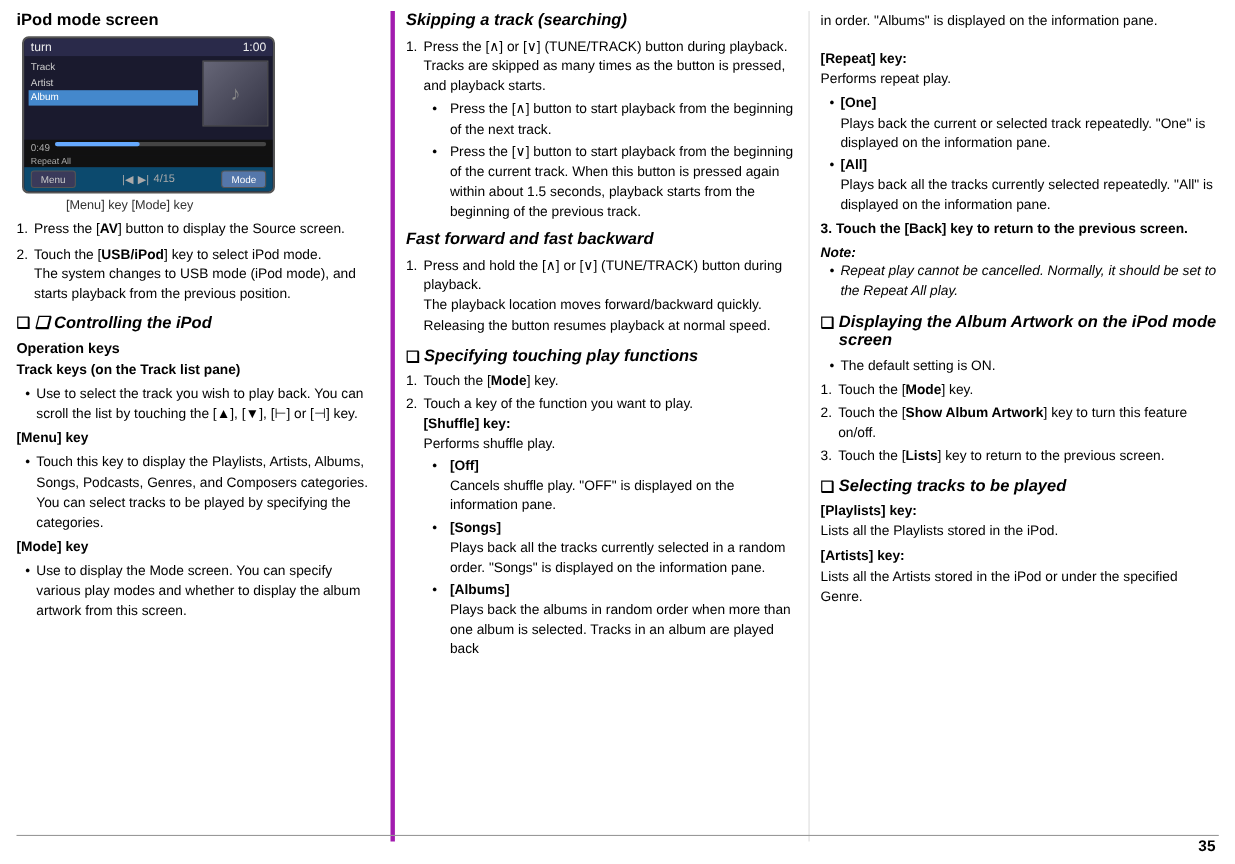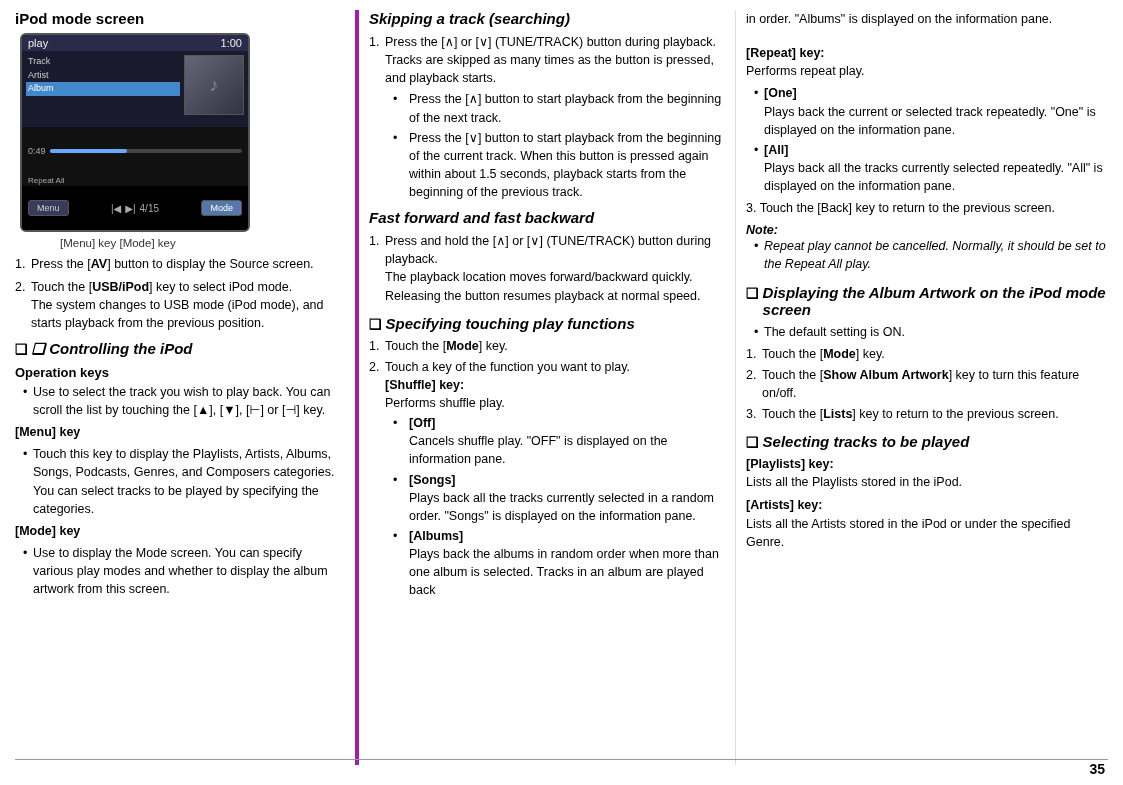--- a/index.html
+++ b/index.html
@@ -157,23 +157,23 @@
       background: linear-gradient(135deg, #667, #334);
       border: 1px solid #555;
       display: flex;
       align-items: center;
       justify-content: center;
       color: #888;
       font-size: 18px;
     }
     .ipod-progress {
       background: #111;
-      padding: 19px 6px;
-      display: flex;
-      align-items: center;
+      padding: 2px 6px;
+      display: flex;
+      align-items: flex-start;
       gap: 4px;
     }
     .ipod-progress .time {
       color: #aaa;
       font-size: 9px;
     }
     .progress-bar-bg {
       flex: 1;
       height: 4px;
       background: #444;
@@ -186,25 +186,25 @@
       border-radius: 2px;
     }
     .ipod-repeat {
       background: #111;
       color: #aaa;
       font-size: 8px;
       padding: 1px 6px;
       text-align: left;
     }
     .ipod-buttons {
-      background: #000000;
+      background: #0c4a6e;
       display: flex;
       justify-content: space-between;
       align-items: center;
-      padding: 14px 6px;
+      padding: 3px 6px;
     }
     .ipod-btn {
       background: #3a3a5a;
       color: #ccc;
       border: 1px solid #555;
       border-radius: 3px;
       font-size: 9px;
       padding: 2px 8px;
     }
     .ipod-btn.active {
@@ -243,21 +243,21 @@
 </head>
 <body>
 
 <div class="page-container">
 
   <div class="col-left">
     <div class="section-title">iPod mode screen</div>
 
     <div class="ipod-screen">
       <div class="ipod-header">
-        <span>play</span>
+        <span>turn</span>
         <span>1:00</span>
       </div>
       <div class="ipod-body">
         <div class="ipod-track-list">
           <div class="track-row">Track</div>
           <div class="track-row">Artist</div>
           <div class="track-row selected">Album</div>
           <div class="track-row">&nbsp;</div>
           <div class="track-row">&nbsp;</div>
         </div>
@@ -297,20 +297,21 @@
       </ol>
     </div>
 
     <div class="checkbox-title">
       <span class="checkbox-sym">❑</span>
       <span class="italic-title" style="font-style:italic;">❑  Controlling the iPod</span>
     </div>
 
     <div class="sub-section-title">Operation keys</div>
 
+    <p class="bold">Track keys (on the Track list pane)</p>
     <ul class="bullet-list">
       <li>Use to select the track you wish to play back. You can scroll the list by touching the [▲], [▼], [⊢] or [⊣] key.</li>
     </ul>
 
     <p class="bold">[Menu] key</p>
     <ul class="bullet-list">
       <li>Touch this key to display the Playlists, Artists, Albums, Songs, Podcasts, Genres, and Composers categories. You can select tracks to be played by specifying the categories.</li>
     </ul>
 
     <p class="bold">[Mode] key</p>
@@ -373,21 +374,21 @@
     <p>in order. "Albums" is displayed on the information pane.</p>
 
     <p style="margin-top:16px;"><span class="bold">[Repeat] key:</span><br>
     <span>Performs repeat play.</span></p>
 
     <ul class="bullet-list">
       <li><span class="bold">[One]</span><br>Plays back the current or selected track repeatedly. "One" is displayed on the information pane.</li>
       <li><span class="bold">[All]</span><br>Plays back all the tracks currently selected repeatedly. "All" is displayed on the information pane.</li>
     </ul>
 
-    <p style="margin-top:4px;">3.  Touch the [Back] key to return to the previous screen.</p>
+    <p style="margin-top:4px;font-weight:bold;">3.  Touch the [Back] key to return to the previous screen.</p>
 
     <div class="note-section">
       <span class="note-title">Note:</span>
       <ul class="bullet-list">
         <li class="note-text">Repeat play cannot be cancelled. Normally, it should be set to the Repeat All play.</li>
       </ul>
     </div>
 
     <div class="checkbox-title" style="margin-top:10px;">
       <span class="checkbox-sym">❑</span>

